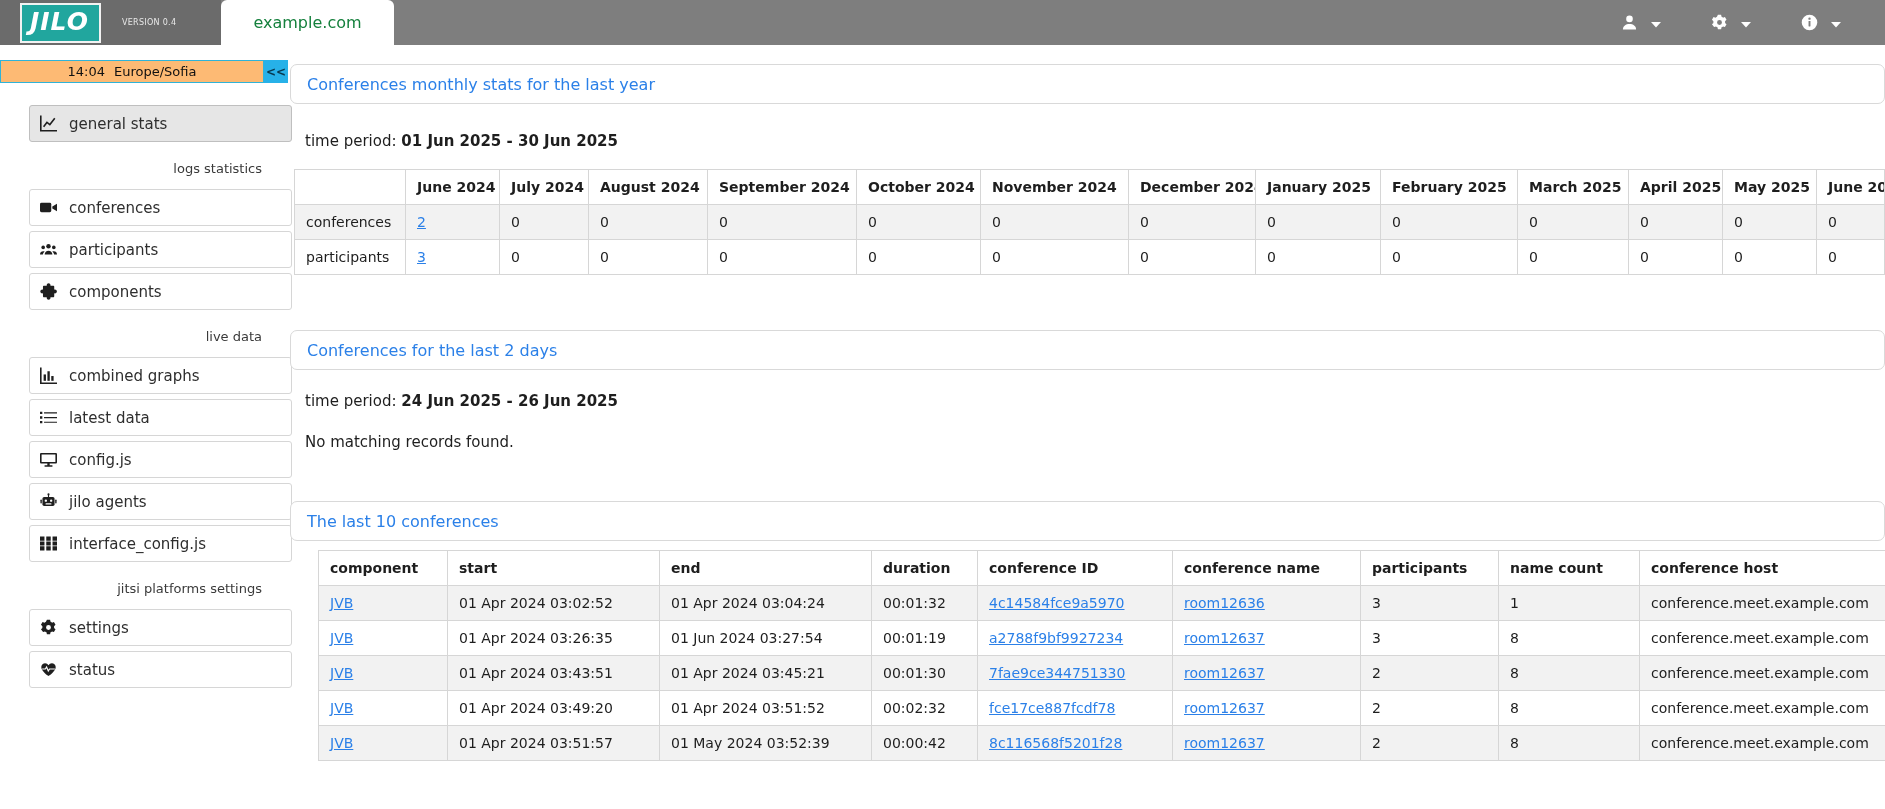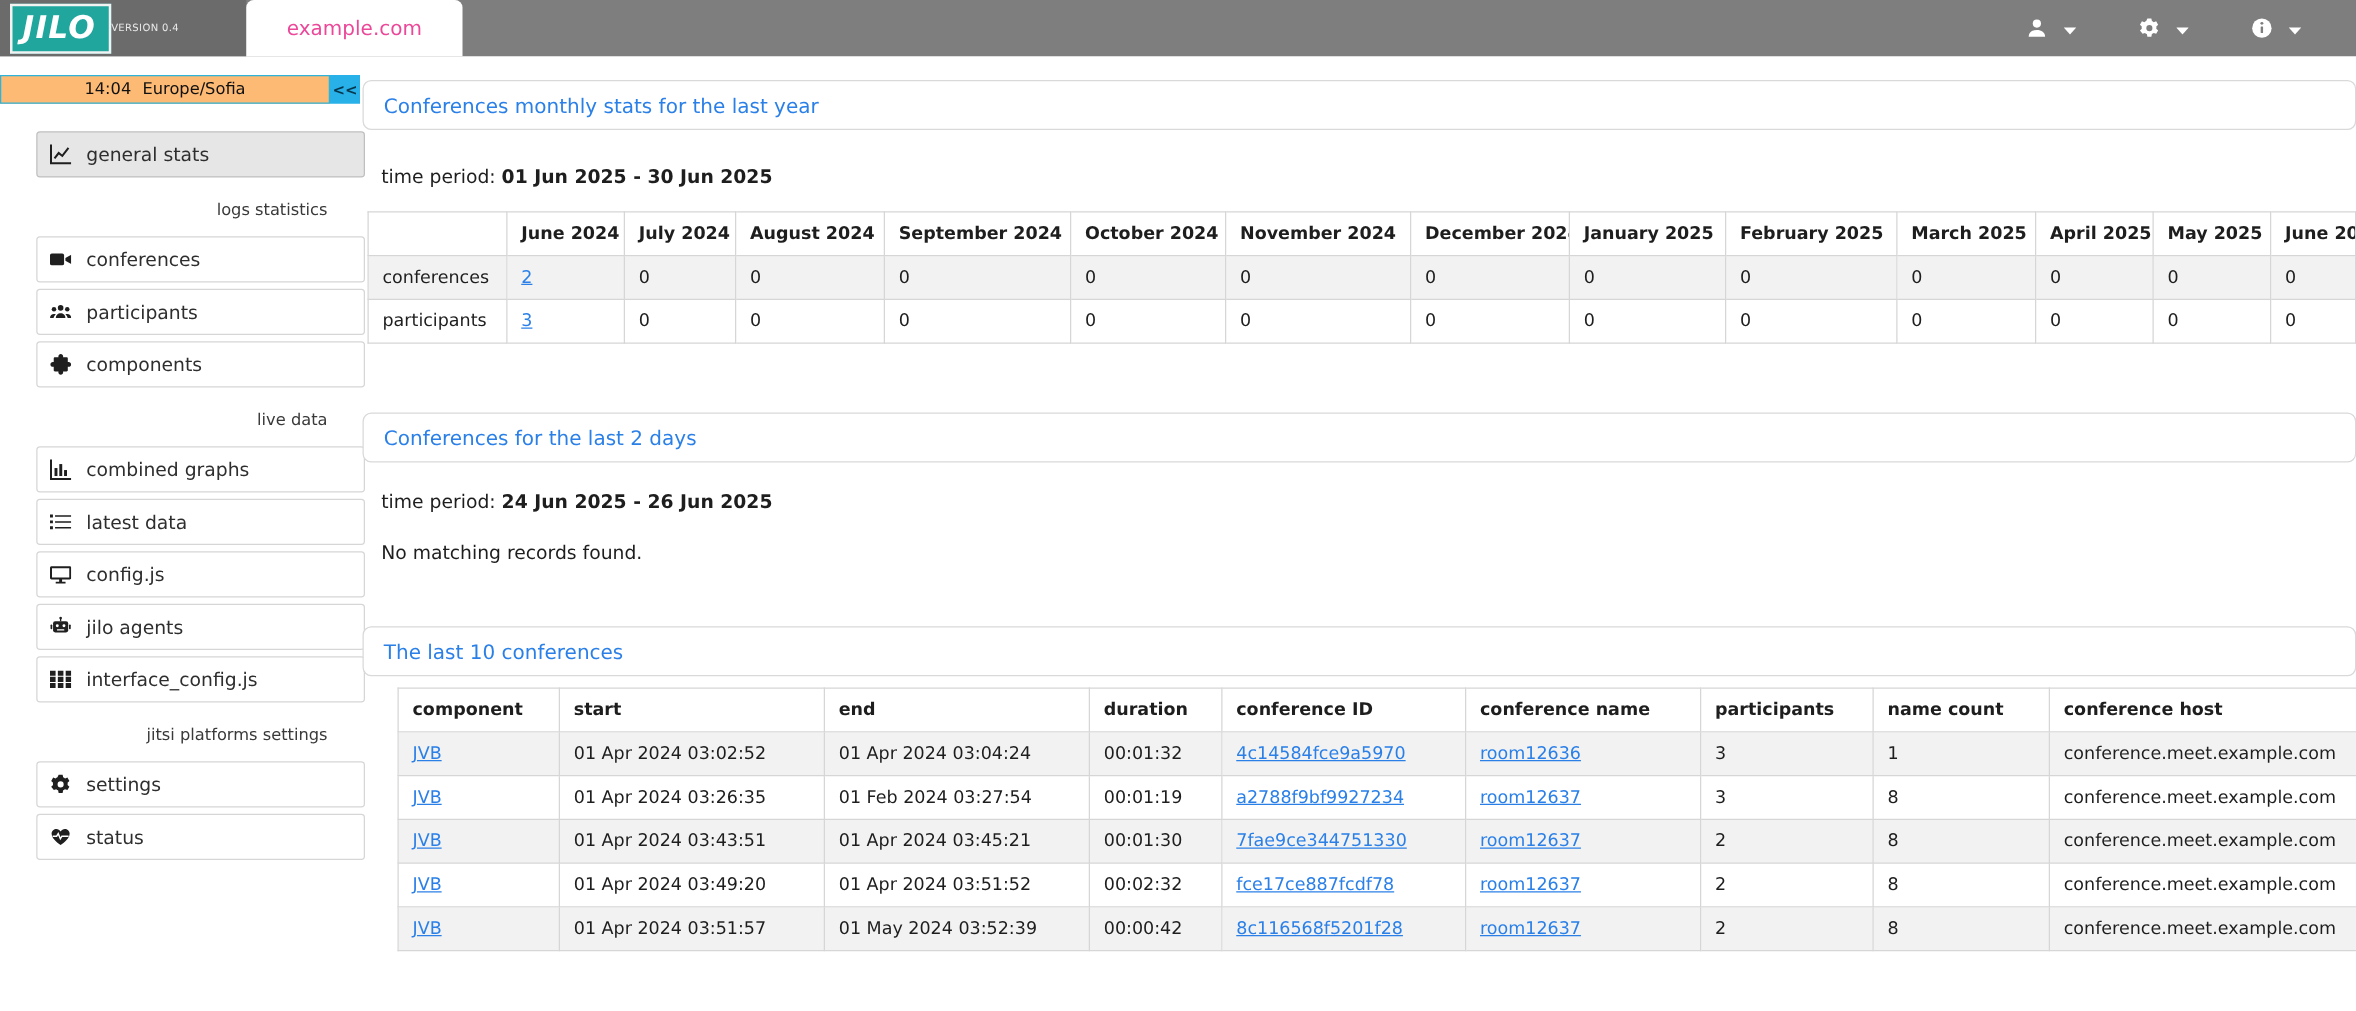--- a/index.html
+++ b/index.html
@@ -3,26 +3,26 @@
 <meta charset="utf-8">
 <style>
   * { box-sizing: border-box; margin: 0; padding: 0; }
   html,body { width:1885px; height:809px; overflow:hidden; }
   body {
     font-family: "DejaVu Sans", "Liberation Sans", sans-serif;
     background:#fff; color:#1e1e1e;
   }
   
   .topbar { height:45px; background:#7e7e7e; display:flex; align-items:stretch; }
-  .topbar-left { width:197px; background:#6b6b6b; display:flex; align-items:center; padding-left:8px; gap:0; flex:none; }
+  .topbar-left { width:221px; background:#6b6b6b; display:flex; align-items:center; padding-left:20px; gap:21px; flex:none; }
   .logo-box { background:#21a69e; border:2px solid #f2f2f2; color:#fff; font-style:italic; font-weight:bold;
               font-size:25px; line-height:1; padding:4px 10px 7px 8px; letter-spacing:1px; cursor:pointer; }
   .version { color:#e8e8e8; font-size:8px; letter-spacing:.3px; }
   .tab { background:#fff; width:173px; flex:none; display:flex; align-items:center; justify-content:center;
-         font-size:16px; color:#ec4899; border-radius:6px 6px 0 0; cursor:pointer; }
+         font-size:16px; color:#15803d; border-radius:6px 6px 0 0; cursor:pointer; }
   .topbar-spacer { flex:1; }
   .topbar-menus { display:flex; align-items:center; gap:50px; padding-right:44px; color:#fff; }
   .menu-group { display:flex; align-items:center; gap:13px; cursor:pointer; }
   .icon { display:inline-flex; }
   .icon svg { width:17px; height:17px; fill:currentColor; }
   .caret svg { width:10px; height:7px; fill:currentColor; }
   
   .layout { display:flex; height:764px; }
   .sidebar { width:290px; flex:none; }
   .clock-row { display:flex; margin-top:15px; width:288px; }
@@ -353,21 +353,21 @@
             <td>00:01:32</td>
             <td><a class="tlink" href="#">4c14584fce9a5970</a></td>
             <td><a class="tlink" href="#">room12636</a></td>
             <td>3</td>
             <td>1</td>
             <td>conference.meet.example.com</td>
           </tr>
           <tr>
             <td><a class="tlink" href="#">JVB</a></td>
             <td>01 Apr 2024 03:26:35</td>
-            <td>01 Feb 2024 03:27:54</td>
+            <td>01 Jun 2024 03:27:54</td>
             <td>00:01:19</td>
             <td><a class="tlink" href="#">a2788f9bf9927234</a></td>
             <td><a class="tlink" href="#">room12637</a></td>
             <td>3</td>
             <td>8</td>
             <td>conference.meet.example.com</td>
           </tr>
           <tr>
             <td><a class="tlink" href="#">JVB</a></td>
             <td>01 Apr 2024 03:43:51</td>

